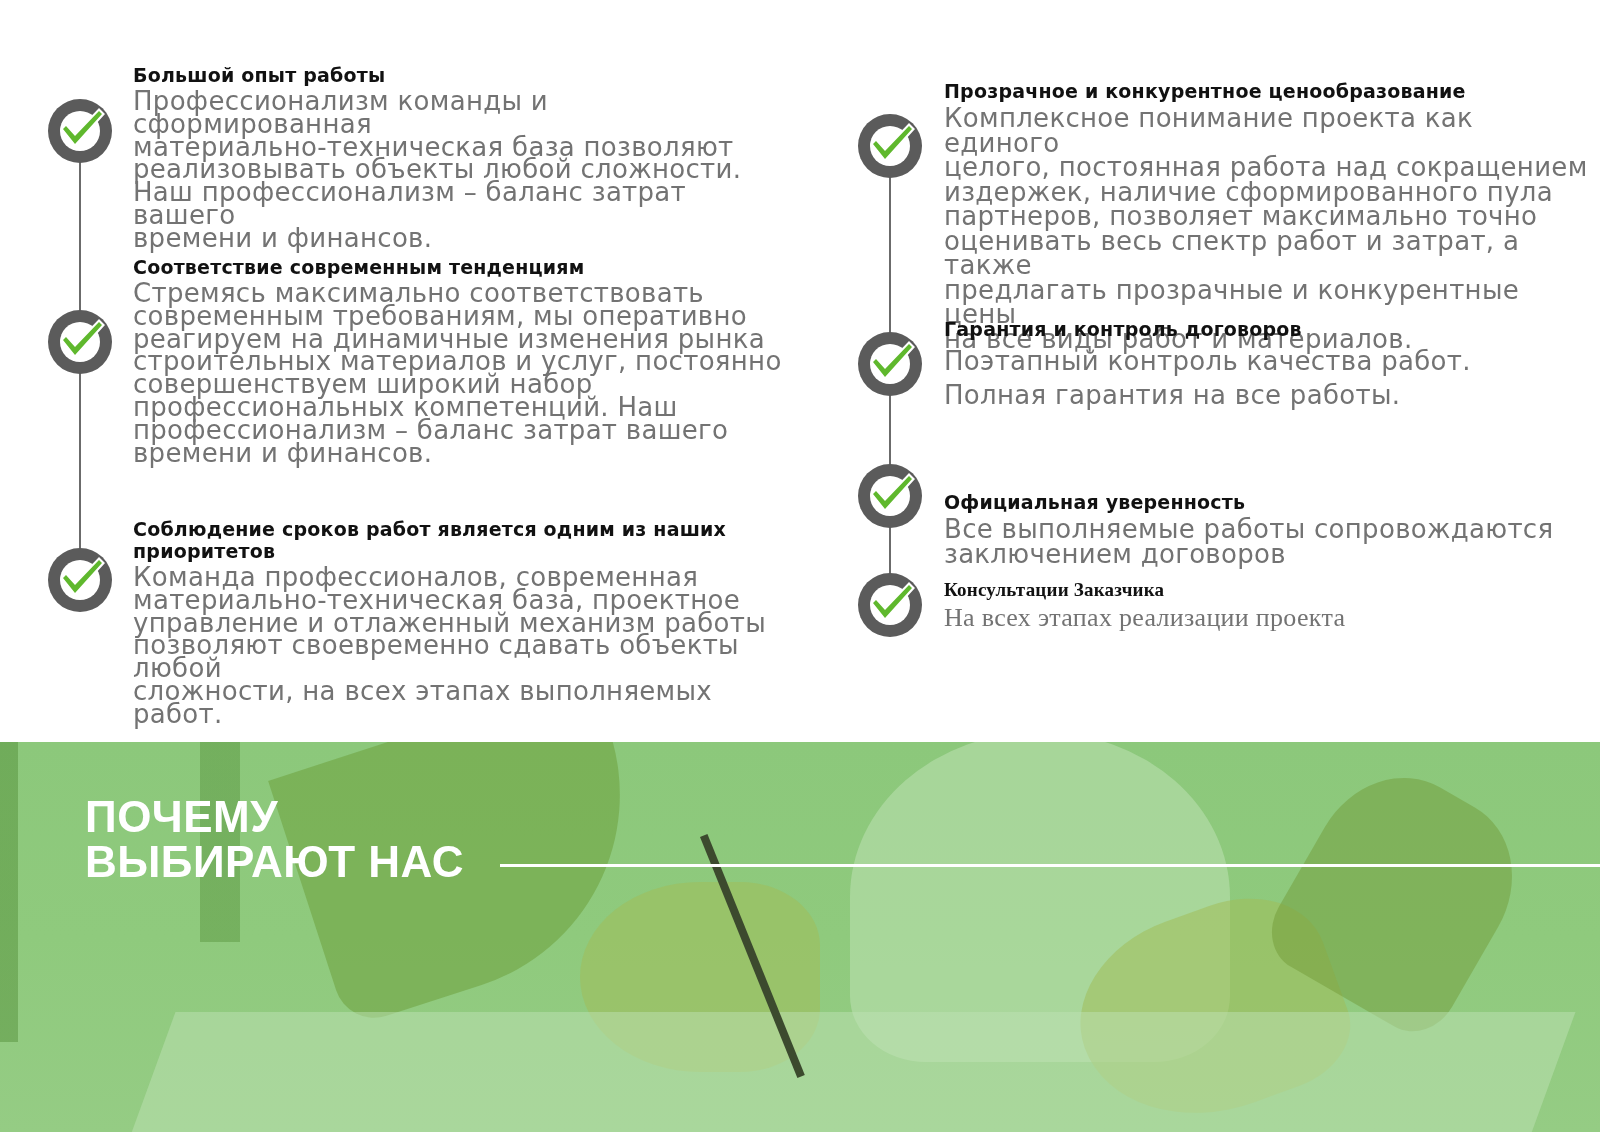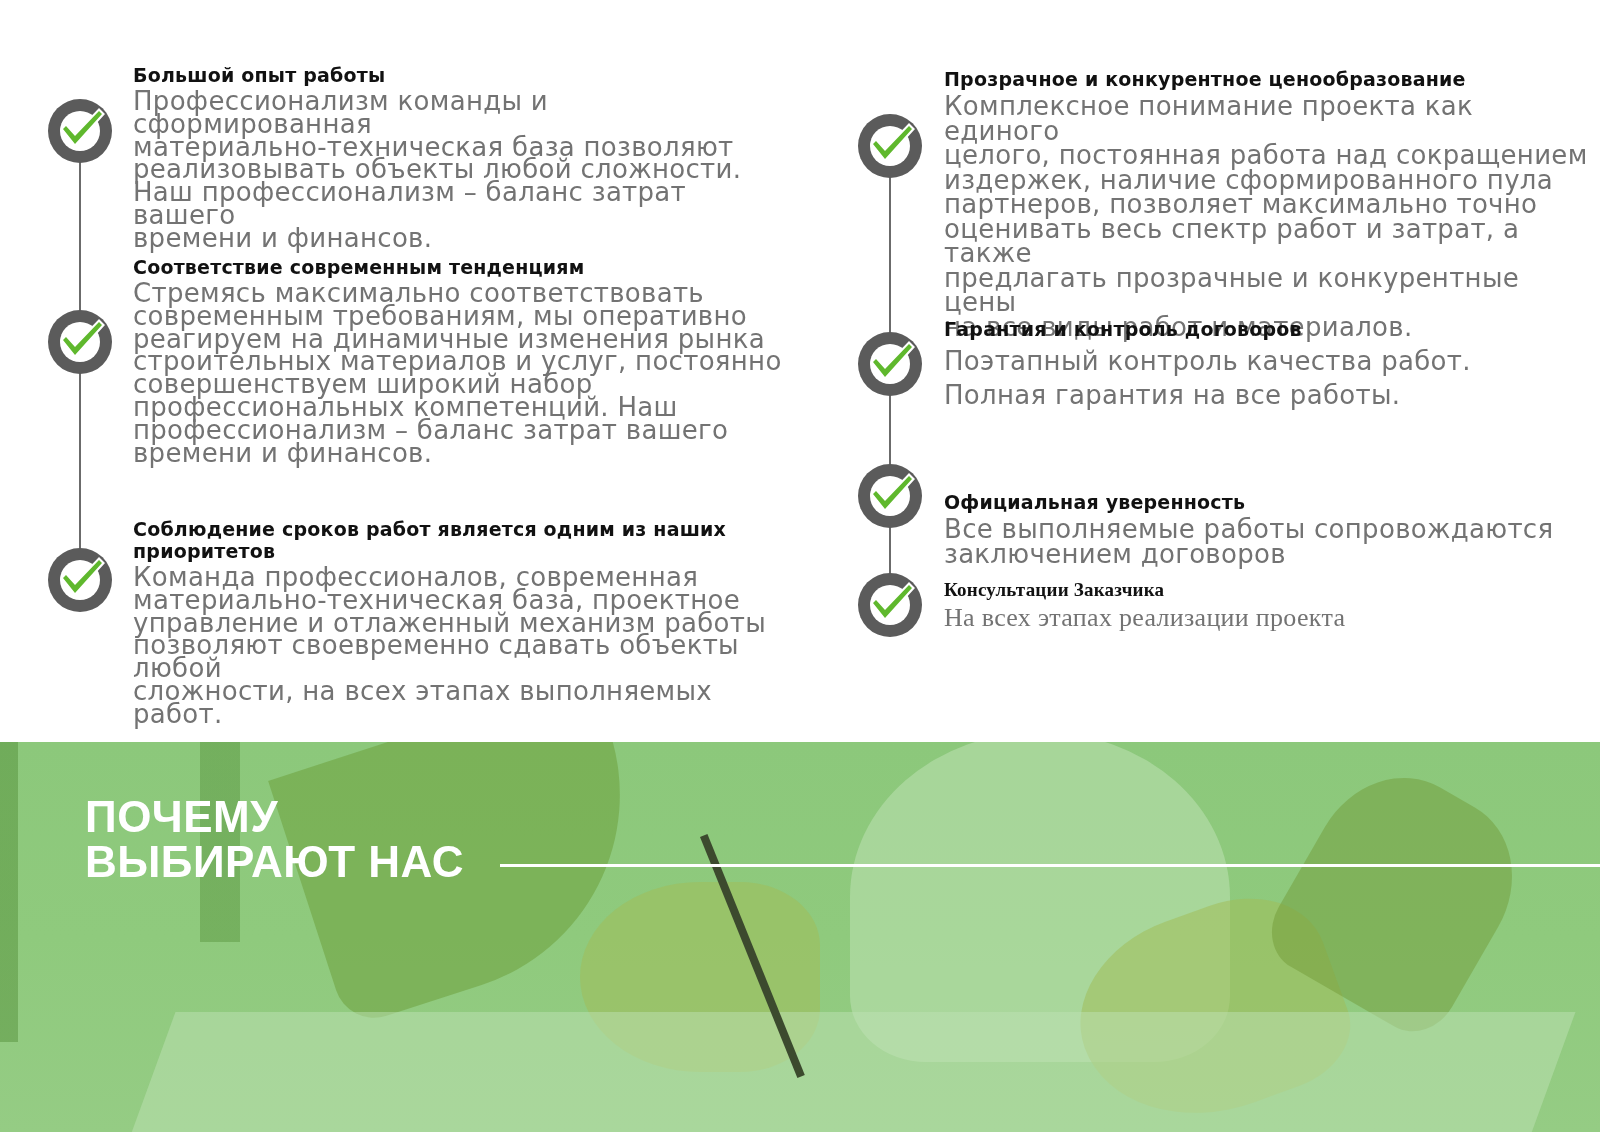--- a/index.html
+++ b/index.html
@@ -111,21 +111,21 @@
 <div class="col col-right">
   <div class="timeline-line" style="left:89px; top:146px; height:460px;"></div>
 
   <div class="check" style="left:58px; top:114px;">
     <div class="inner"></div>
     <svg width="54" height="50" viewBox="0 0 54 50">
         <path d="M6 26 L12 20 L21 30 L45 5 L51 11 L21 44 Z" fill="#ffffff"></path>
         <path d="M9 26 L12 23 L21 33 L45 8 L48 11 L21 41 Z" fill="#5fb82d"></path>
       </svg>
   </div>
-  <div class="feature" style="left:144px; top:68px; width:650px;">
+  <div class="feature" style="left:144px; top:80px; width:650px;">
     <div class="feature-title">Прозрачное и конкурентное ценообразование</div>
     <div class="feature-text" style="margin-top:4px; line-height:24.5px;">Комплексное понимание проекта как единого
 целого, постоянная работа над сокращением
 издержек, наличие сформированного пула
 партнеров, позволяет максимально точно
 оценивать весь спектр работ и затрат, а также
 предлагать прозрачные и конкурентные цены
 на все виды работ и материалов.</div>
   </div>
 

